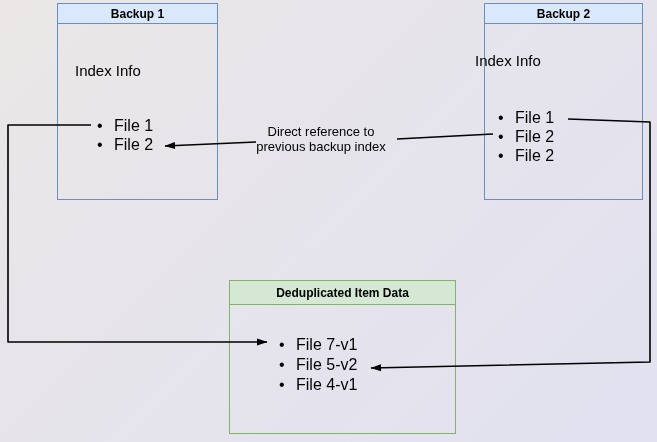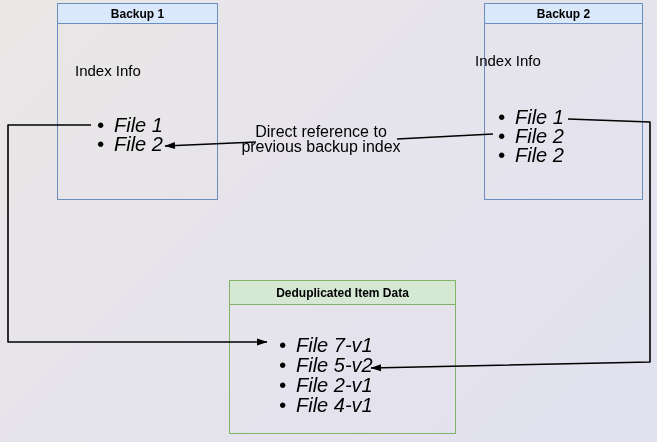--- a/index.html
+++ b/index.html
@@ -44,40 +44,39 @@
     line-height: 17px;
   }
   .index-info.b1 { left: 75px; top: 62px; }
   .index-info.b2 { left: 475px; top: 52px; }
 
   ul.file-list {
     position: absolute;
     margin: 0;
     padding: 0;
     list-style: none;
-    font-size: 20px;
-    font-style: italic;
+    font-size: 16px;
   }
   ul.file-list li::before {
     content: "\2022";
     display: inline-block;
     width: 17px;
   }
   .files-b1 { left: 97px;  top: 116px; line-height: 19px; }
   .files-b2 { left: 498px; top: 108px; line-height: 19px; }
   .files-dd { left: 279px; top: 335px; line-height: 20px; }
   .files-dd li::before { width: 14px; }
 
   .edge-label {
     position: absolute;
     left: 231px;
     top: 124px;
     width: 180px;
     text-align: center;
-    font-size: 16px;
+    font-size: 13px;
     line-height: 15px;
     white-space: pre-line;
   }
 
   svg.connector-layer {
     position: absolute;
     left: 0; top: 0;
     width: 657px;
     height: 442px;
     pointer-events: none;
@@ -118,21 +117,20 @@
   </ul>
 
   <div class="node node-dedup" style="border-color: rgb(130, 179, 102);">
     <div class="node-header" style="background-color: rgb(213, 232, 212); border-bottom-color: rgb(130, 179, 102);">
       <span>Deduplicated Item Data</span>
     </div>
   </div>
   <ul class="file-list files-dd">
     <li>File 7-v1</li>
     <li>File 5-v2</li>
-    <li>File 2-v1</li>
     <li>File 4-v1</li>
   </ul>
 
   <svg class="connector-layer" viewBox="0 0 657 442" xmlns="http://www.w3.org/2000/svg">
     <defs>
       <marker id="arrowhead" markerWidth="12" markerHeight="9" refX="10.5" refY="4" orient="auto" markerUnits="userSpaceOnUse">
         <path d="M0.5,0.5 L11,4 L0.5,7.5 Z" style="fill: rgb(0, 0, 0);"></path>
       </marker>
     </defs>
     <path class="edge" d="M91,125 L8,125 L8,342 L267,342" marker-end="url(#arrowhead)" style="stroke: rgb(0, 0, 0);"></path>

